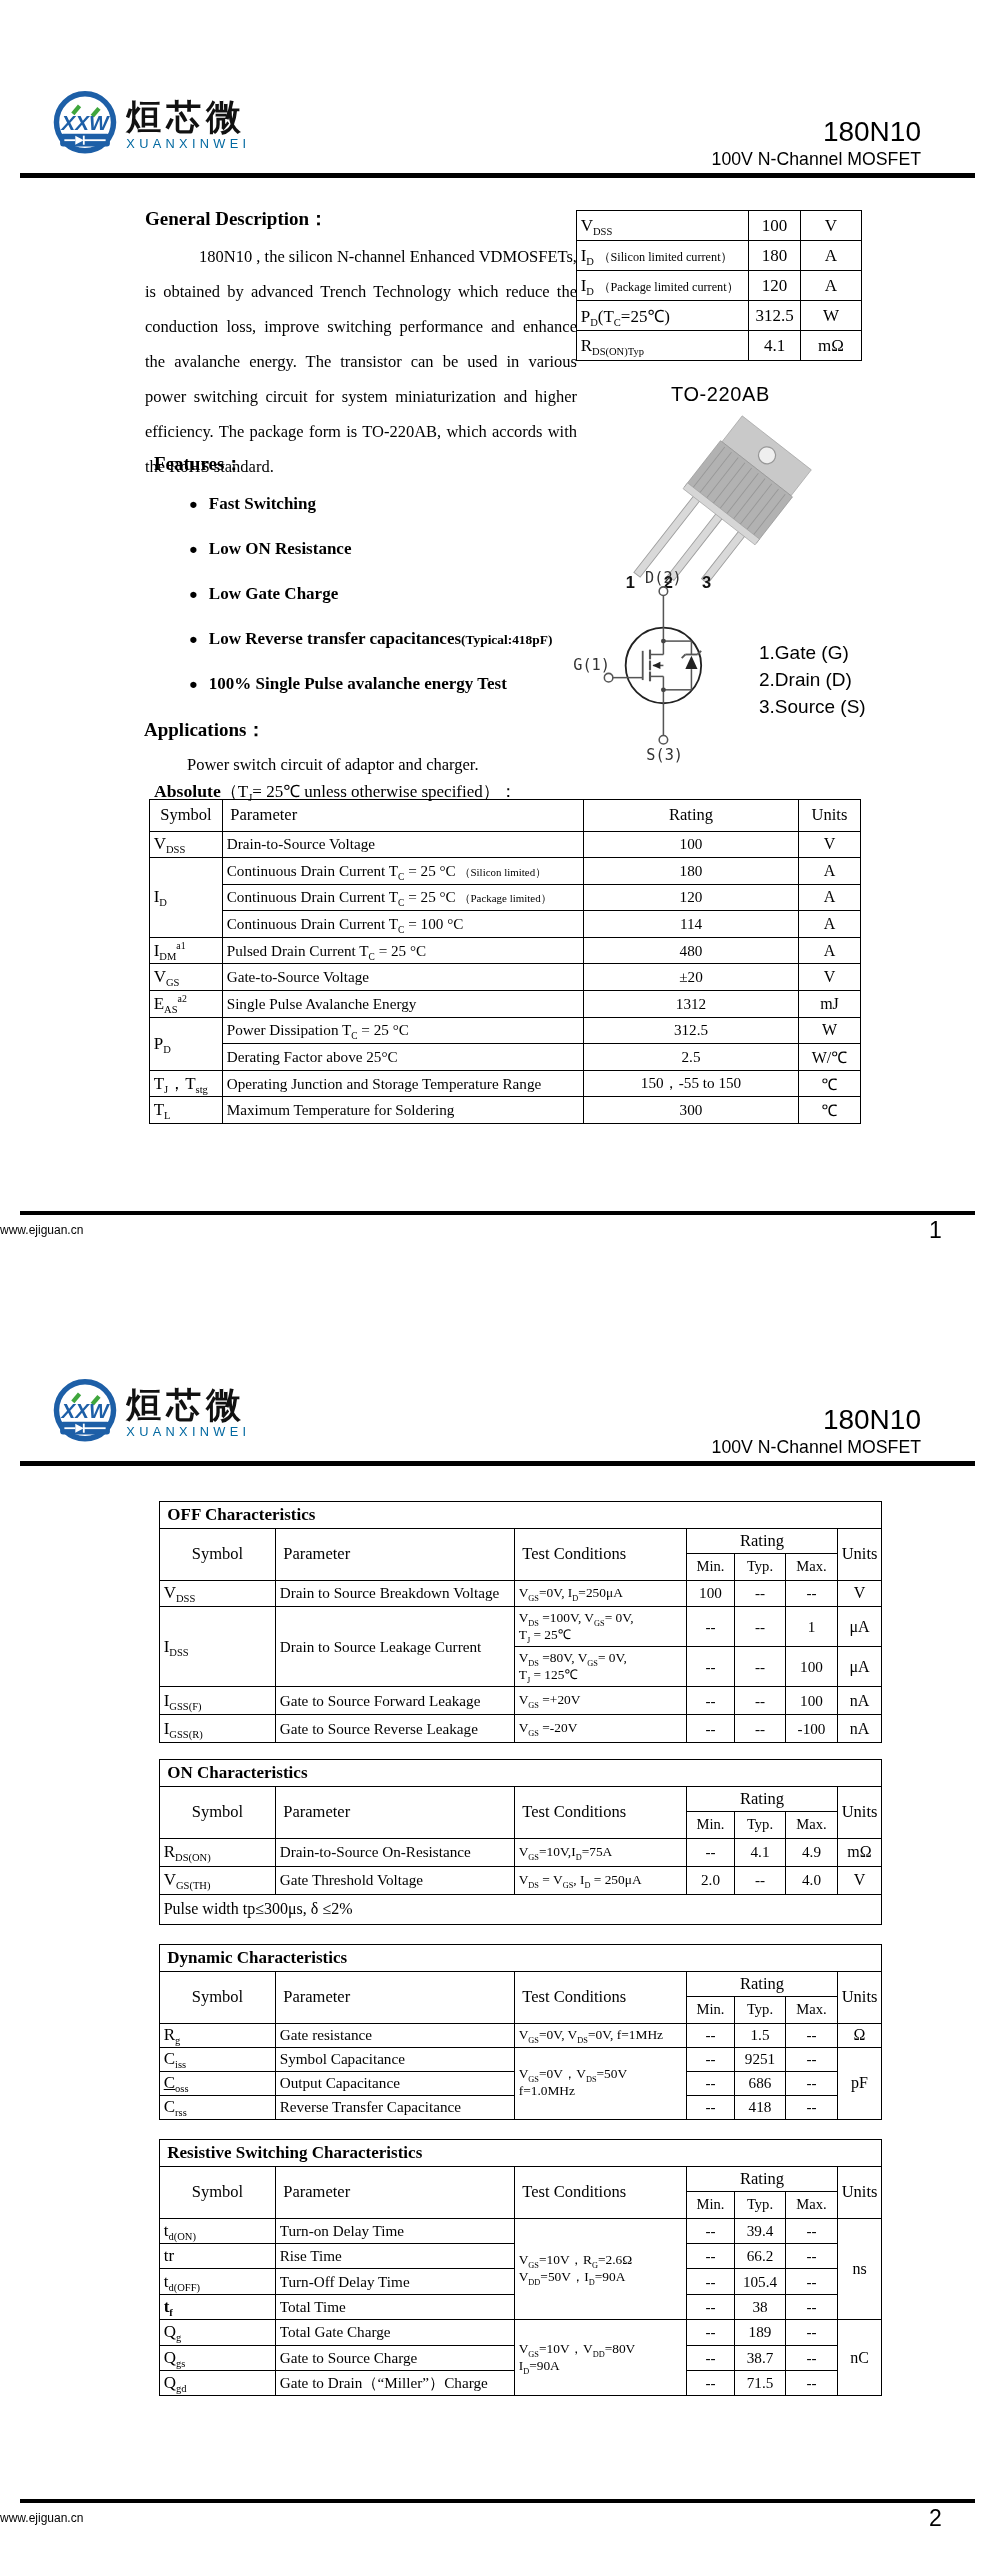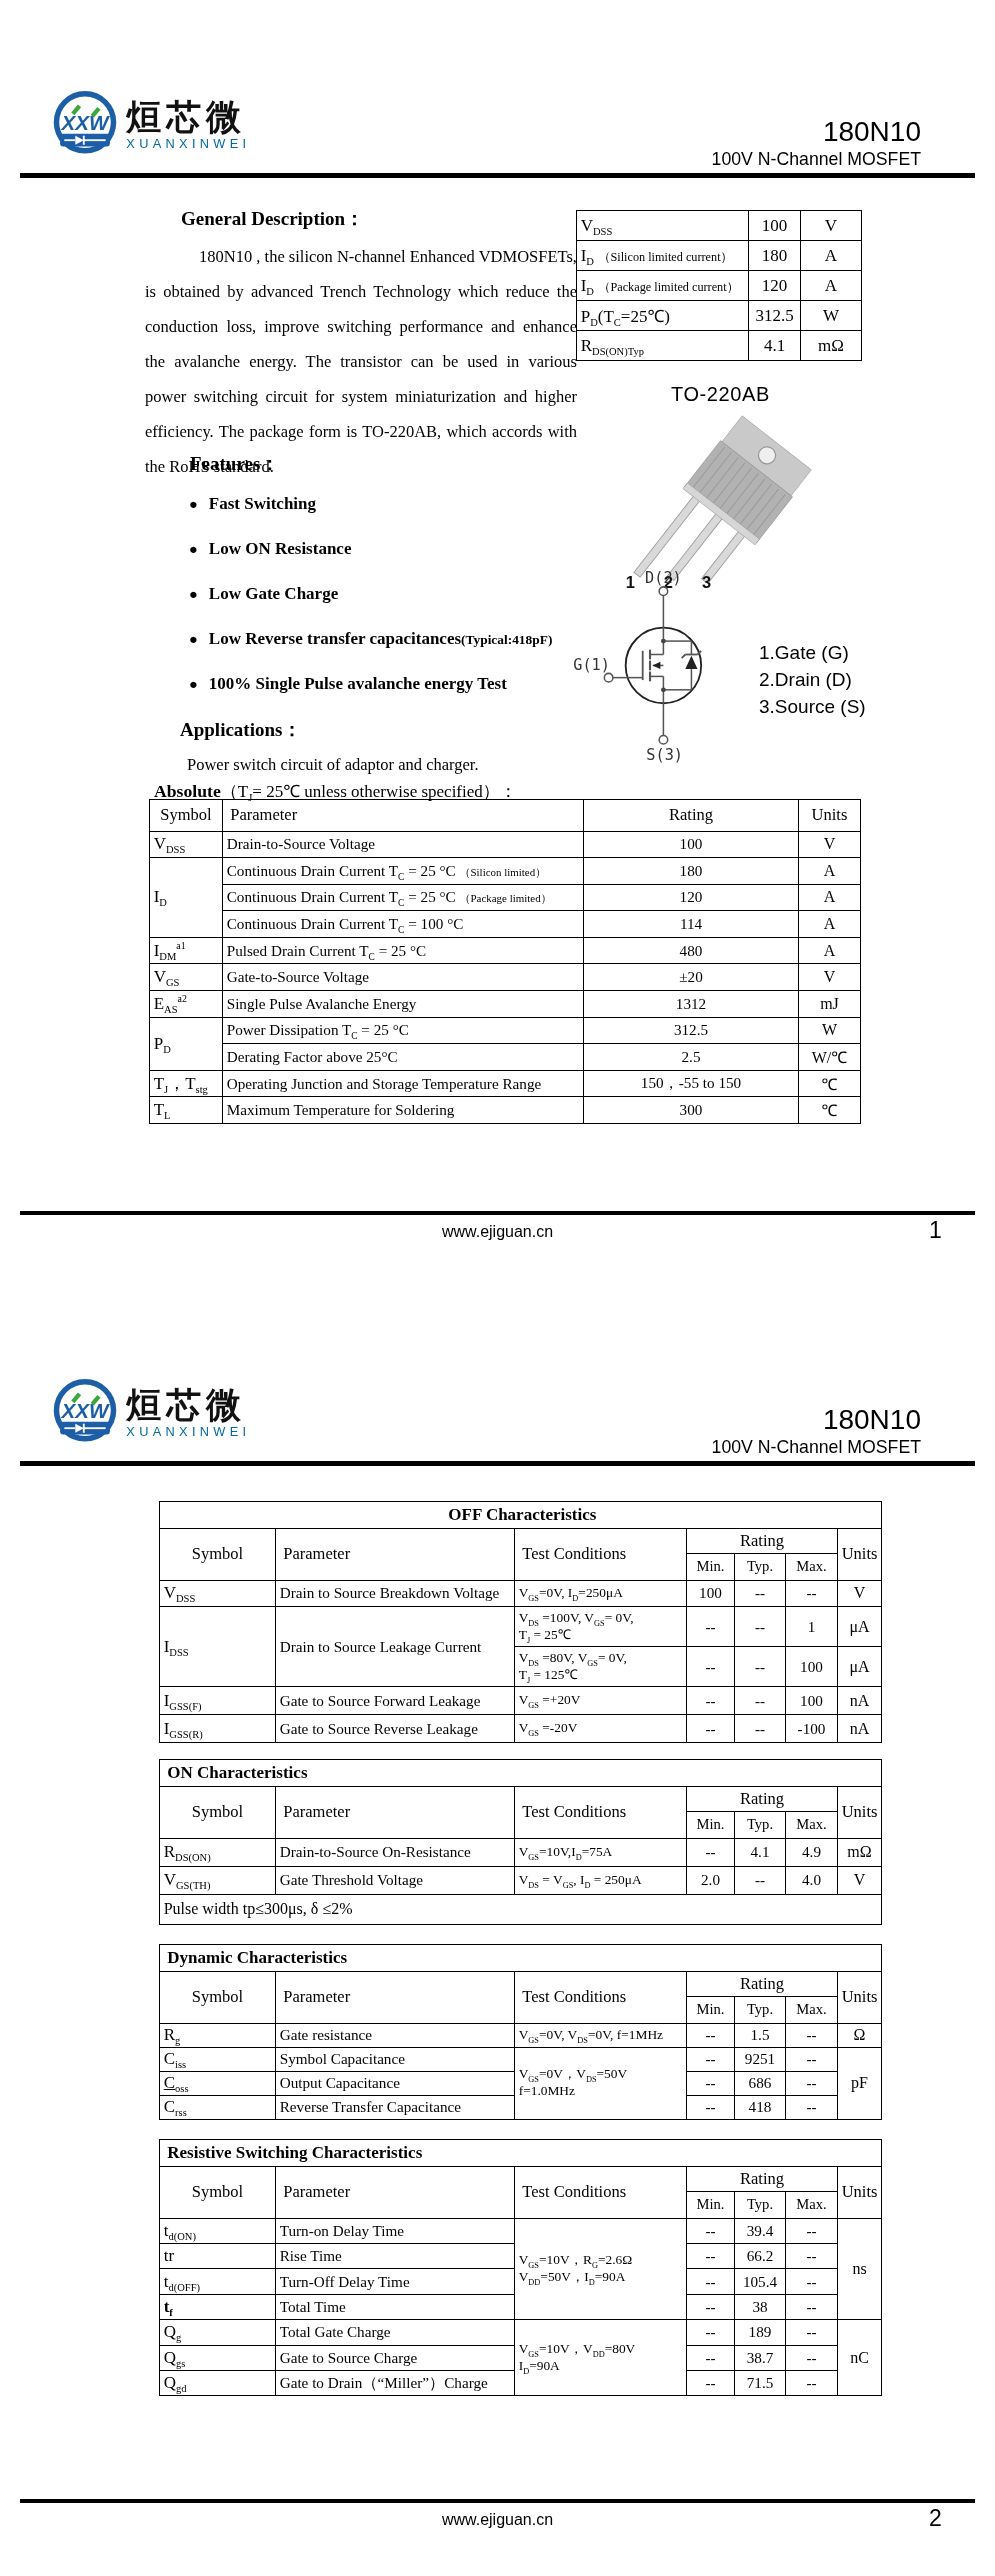--- a/index.html
+++ b/index.html
@@ -9,24 +9,24 @@
   .logo{position:absolute;left:51px;top:88px;display:flex;align-items:flex-start;}
   .logo-txt{margin-left:7.3px;}
   .logo-cn{font-family:"Liberation Sans",sans-serif;font-weight:bold;font-size:35px;letter-spacing:4.9px;color:#111;line-height:1.0;margin-top:11px;}
   .logo-en{font-family:"Liberation Sans",sans-serif;font-size:12.8px;letter-spacing:4.3px;color:#0369a1;margin-top:2.4px;}
   .part{position:absolute;right:74px;top:117px;text-align:right;font-family:"Liberation Sans",sans-serif;}
   .part-no{font-size:28px;line-height:1.05;}
   .part-sub{font-size:17.7px;margin-top:2.4px;}
   .rule{position:absolute;left:20px;top:173px;width:955px;height:4.9px;background:#000;}
   
   .frule{position:absolute;left:20px;top:1211px;width:955px;height:4.3px;background:#000;}
-  .furl{position:absolute;left:0;top:1223px;width:100%;text-align:center;font-family:"Liberation Sans",sans-serif;font-size:16px;}
+  .furl{position:absolute;left:0;top:1223px;width:100%;font-family:"Liberation Sans",sans-serif;font-size:12px;}
   .fpage{position:absolute;left:929px;top:1217px;font-family:"Liberation Sans",sans-serif;font-size:23px;}
   
-  .h1{position:absolute;font-size:19px;font-weight:bold;margin-left:36px;}
+  .h1{position:absolute;font-size:19px;font-weight:bold;}
   .body-text{position:absolute;font-size:16.5px;}
   .gen-body{left:145px;top:239px;width:432px;line-height:35px;text-align:justify;text-indent:54px;}
   sub{font-size:0.62em;line-height:0;}
   sup{font-size:0.58em;line-height:0;}
   .sm{font-size:0.72em;}
   .sm2{font-size:13.4px;}
   
   table.t{border-collapse:collapse;table-layout:fixed;border:1.8px solid #000;position:absolute;}
   table.t td{border:1.2px solid #000;overflow:hidden;padding:0 3.7px;}
   td.c{text-align:center;}
@@ -336,21 +336,21 @@
         <col style="width:116px">
         <col style="width:239px">
         <col style="width:172px">
         <col style="width:48px">
         <col style="width:51px">
         <col style="width:52px">
         <col style="width:44px">
       </colgroup>
     <tbody>
         <tr class="band">
-          <td colspan="7" style="height:25.6px;text-align:center;">OFF Characteristics</td>
+          <td colspan="7" style="height:25.6px;">OFF Characteristics</td>
         </tr>
     <tr>
       <td class="hd" rowspan="2">Symbol</td>
       <td class="hd" rowspan="2" style="text-align:left;padding-left:7.3px;">Parameter</td>
       <td class="hd" rowspan="2" style="text-align:left;padding-left:7.3px;">Test Conditions</td>
       <td class="hd" colspan="3" style="height:24.4px;">Rating</td>
       <td class="hd" rowspan="2">Units</td>
         </tr>
     <tr class="h2">
       <td style="height:25.6px;">Min.</td>

